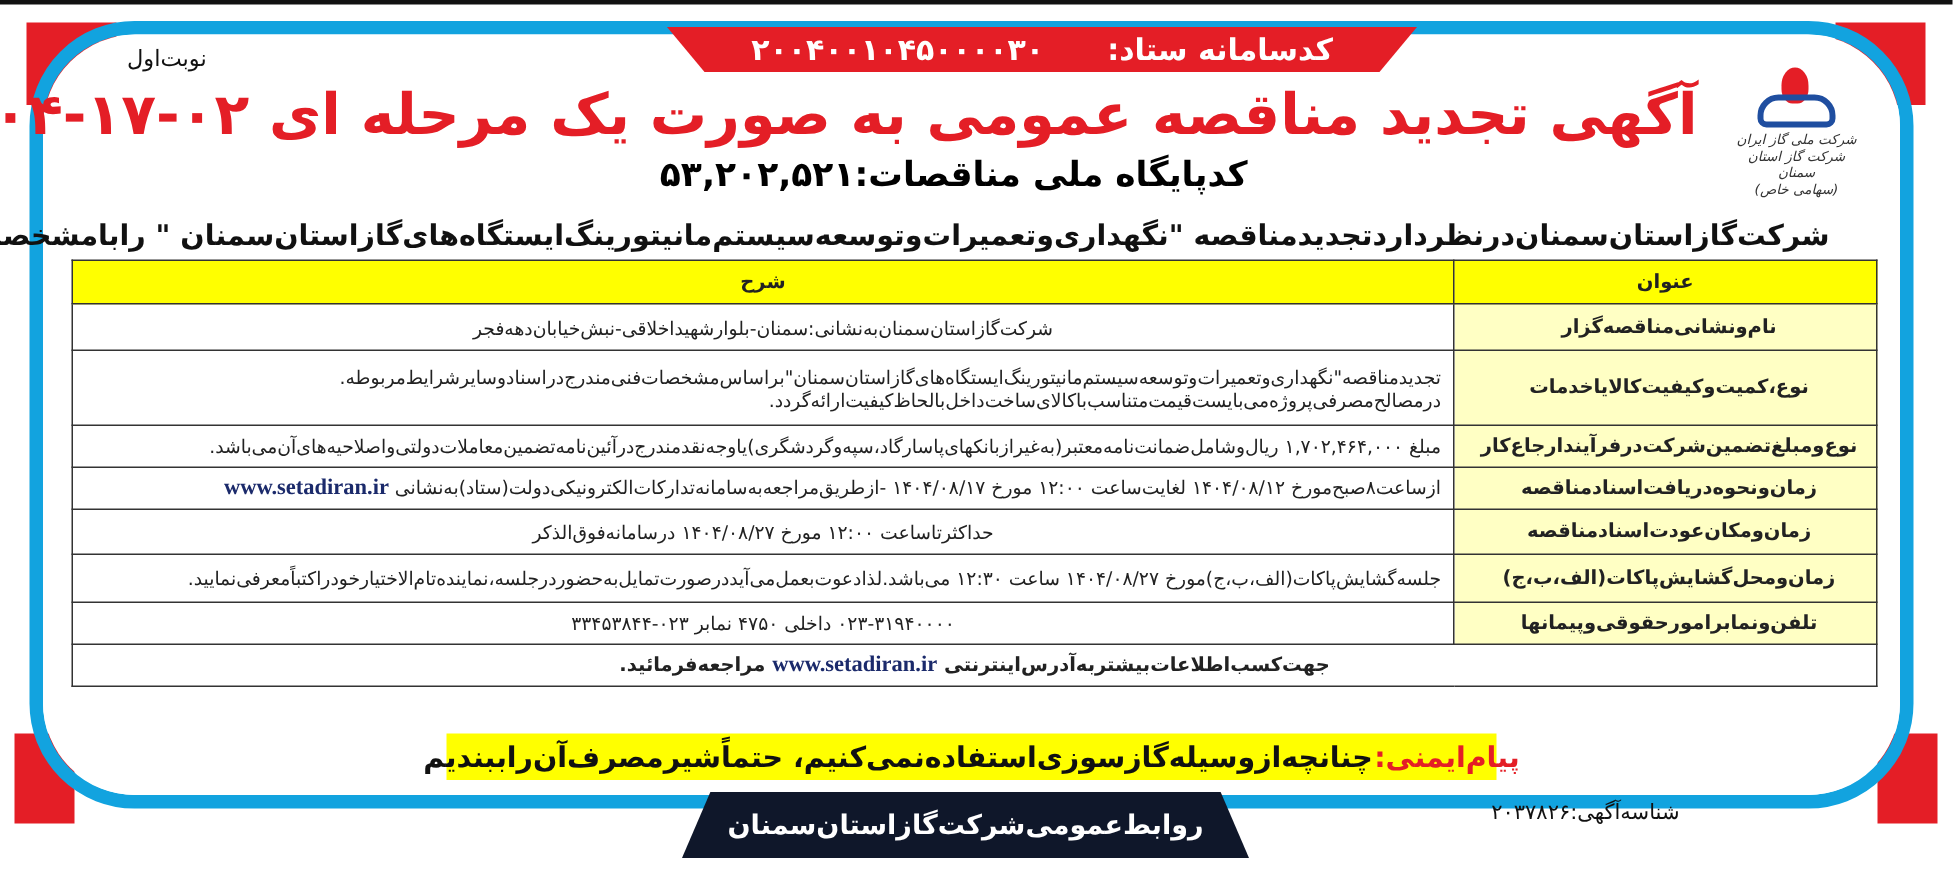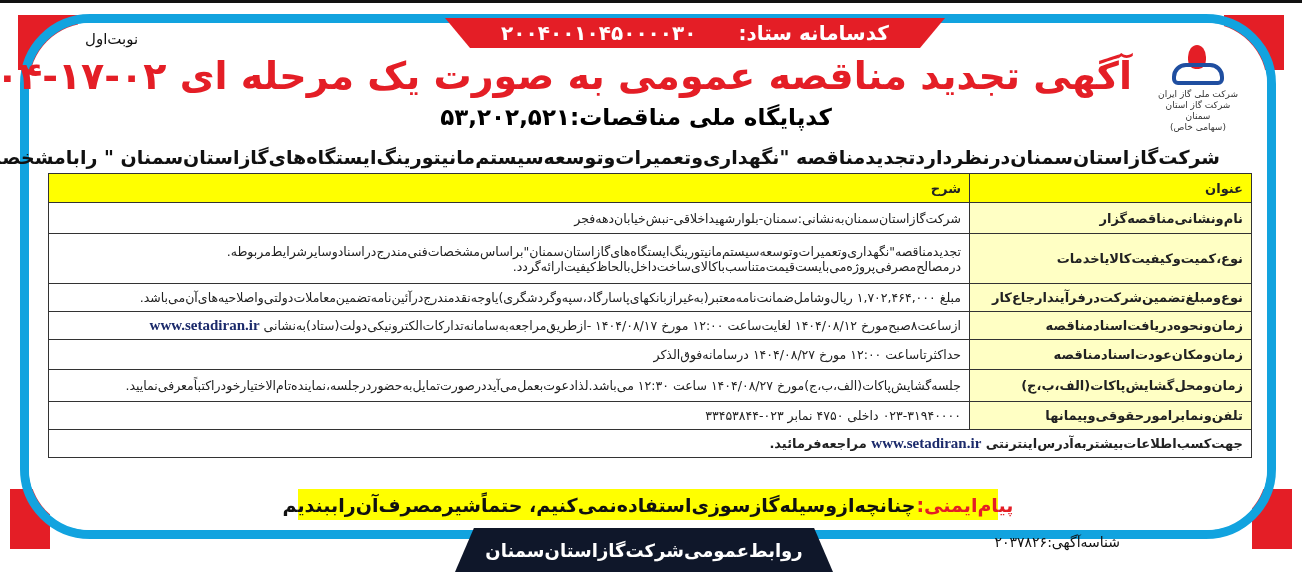--- a/index.html
+++ b/index.html
@@ -13,28 +13,28 @@
   .frame-white { position:absolute; left:29px; top:23px; width:1238px; height:507px; background:#fff; border-radius:62px; }
   .content { position:absolute; left:0; top:0; width:1302px; height:587px; }
 
   .staad-banner { position:absolute; left:445px; top:18px; width:500px; height:30px; background:#e41e26; clip-path:polygon(0 0,100% 0,95% 100%,5% 100%); display:flex; align-items:center; justify-content:center; color:#fff; font-weight:bold; font-size:20px; }
   .staad-banner span { margin:0 21px; }
   .round-label { position:absolute; left:85px; top:30px; font-size:15px; color:#111; }
 
   .logo { position:absolute; left:1158px; top:45px; width:80px; height:80px; }
   .logo .flame { position:absolute; left:30px; top:0; width:18px; height:24px; background:#e41e26; border-radius:50% 50% 40% 40%; }
   .logo .emblem { position:absolute; left:14px; top:18px; width:52px; height:22px; border:4px solid #1f4ea0; border-radius:14px 14px 6px 6px; box-sizing:border-box; }
-  .logo .logo-text { position:absolute; left:0; top:44px; width:80px; font-size:9px; color:#333; text-align:center; line-height:11px; }
+  .logo .logo-text { position:absolute; left:0; top:44px; width:80px; font-size:9px; color:#333; text-align:center; line-height:11px; font-style:italic; }
 
   .main-title { position:absolute; right:170px; top:54px; font-size:38px; font-weight:bold; color:#e41e26; white-space:nowrap; }
   .sub-title { position:absolute; right:470px; top:104px; font-size:23px; font-weight:bold; color:#000000; white-space:nowrap; }
   .intro { position:absolute; right:82px; top:146px; font-size:19px; font-weight:bold; color:#111; white-space:nowrap;text-align:center; }
 
   table.info { position:absolute; left:48px; top:173px; width:1204px; border-collapse:collapse; font-size:12.5px; color:#222; }
-  table.info td { border:1px solid #333; padding:0 8px; vertical-align:middle; }
+  table.info td { border:1px solid #333; padding:0 8px; text-align:center; vertical-align:middle; }
   table.info tr.head td { background:#ffff00; font-weight:bold; height:28px; font-size:13px; }
   table.info td.label { width:260px; background:#ffffc4; font-weight:bold; font-size:13px;padding-left:13px; }
   table.info td.desc { background:#fff; }
   table.info td.desc.right { text-align:right; }
   table.info td.full { font-weight:bold; height:27px; font-size:13px; }
   .url { font-family:"Liberation Serif", serif; font-weight:bold; color:#1b2a6b; font-size:15px; direction:ltr; unicode-bidi:embed; }
 
   .watermark { position:absolute; left:310px; top:190px; font-size:150px; font-weight:bold; color:rgba(120,120,120,0.18); direction:ltr; letter-spacing:-4px; font-family:"Liberation Sans", sans-serif; pointer-events:none; }
   .watermark2 { position:absolute; left:330px; top:338px; font-size:32px; color:rgba(120,120,120,0.2); letter-spacing:18px; pointer-events:none; }
 

